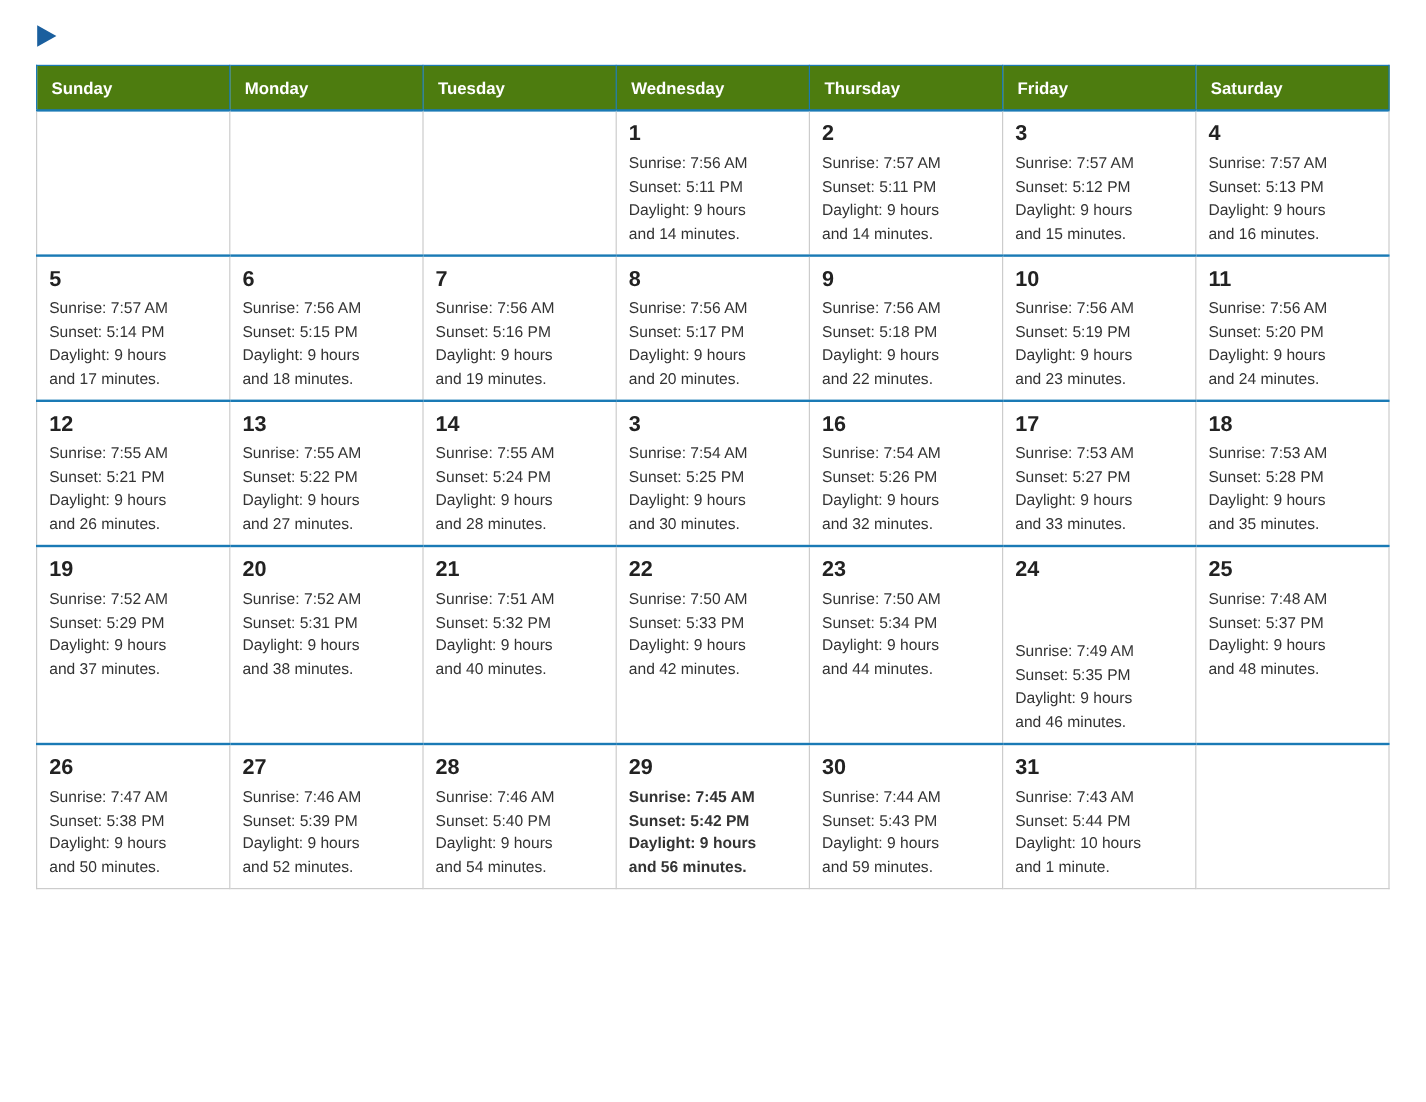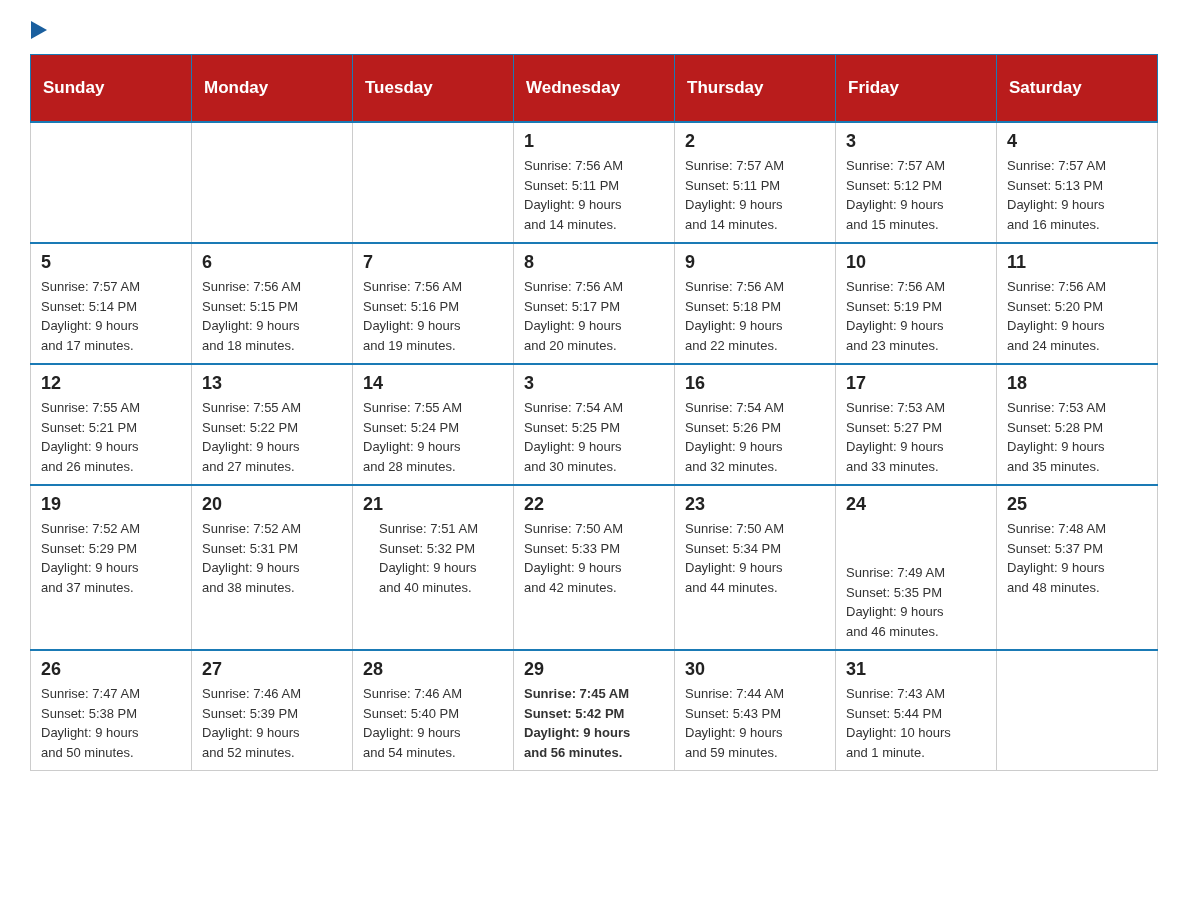--- a/index.html
+++ b/index.html
@@ -35,25 +35,25 @@
       font-weight: 400;
       color: #444;
       margin-top: 4px;
     }
     .calendar {
       width: 100%;
       border-collapse: collapse;
       border: 1px solid #1a7ab5;
     }
     .calendar th {
-      background-color: #b91c1c;
+      background-color: #4d7c0f;
       color: #fff;
-      font-size: 17px;
+      font-size: 14px;
       font-weight: 600;
-      padding: 23px 12px;
+      padding: 10px 12px;
       text-align: left;
       border: 1px solid #1a7ab5;
     }
     .calendar td {
       vertical-align: top;
       padding: 8px 10px;
       border: 1px solid #ccc;
       width: calc(100% / 7);
       min-height: 110px;
     }
@@ -276,21 +276,21 @@
         </td>
         <td>
           <div class="day-number">20</div>
           <div class="day-info" style="white-space: pre-line;">Sunrise: 7:52 AM
 Sunset: 5:31 PM
 Daylight: 9 hours
 and 38 minutes.</div>
         </td>
         <td>
           <div class="day-number">21</div>
-          <div class="day-info" style="white-space: pre-line; margin-left: 16px;">Sunrise: 7:51 AM
+          <div class="day-info" style="white-space: pre-line;">Sunrise: 7:51 AM
 Sunset: 5:32 PM
 Daylight: 9 hours
 and 40 minutes.</div>
         </td>
         <td>
           <div class="day-number">22</div>
           <div class="day-info" style="white-space: pre-line;">Sunrise: 7:50 AM
 Sunset: 5:33 PM
 Daylight: 9 hours
 and 42 minutes.</div>

